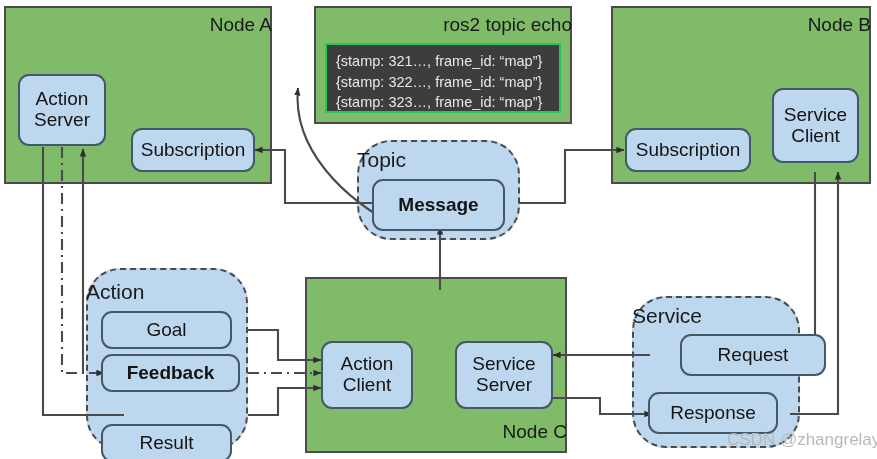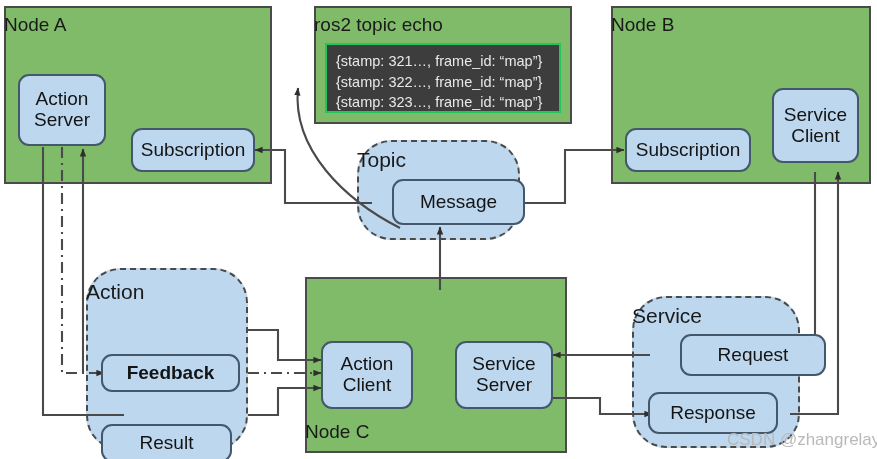--- a/index.html
+++ b/index.html
@@ -25,21 +25,21 @@
   .node-box {
     position: absolute;
     background: #7FBB69;
     border: 2px solid #4a4a4a;
     box-sizing: border-box;
   }
   .node-title {
     position: absolute;
     left: 0;
     width: 100%;
-    text-align: left;
+    text-align: right;
     font-size: 19px;
     color: #1a1a1a;
   }
   .group-box {
     position: absolute;
     background: #BDD7EE;
     border: 2px dashed #4a4a4a;
     border-radius: 34px;
     box-sizing: border-box;
   }
@@ -161,29 +161,30 @@
   <div class="chip" style="left:18px; top:74px; width:88px; height:72px;">Action
 Server</div>
 
   <div class="chip" style="left:131px; top:128px; width:124px; height:44px;">Subscription</div>
 
   <div class="chip" style="left:625px; top:128px; width:126px; height:44px;">Subscription</div>
 
   <div class="chip" style="left:772px; top:88px; width:87px; height:75px;">Service
 Client</div>
 
-  <div class="chip" style="left:392px; top:179px; width:133px; height:46px;">Message</div>
+  <div class="chip" style="left:372px; top:179px; width:133px; height:52px;font-weight:bold;">Message</div>
 
 
   <div class="chip" style="left:321px; top:341px; width:92px; height:68px;">Action
 Client</div>
 
   <div class="chip" style="left:455px; top:341px; width:98px; height:68px;">Service
 Server</div>
 
+  <div class="chip" style="left:101px; top:311px; width:131px; height:38px;">Goal</div>
   <div class="chip" style="left:101px; top:354px; width:139px; height:38px;font-weight:bold;">Feedback</div>
   <div class="chip" style="left:101px; top:396px; width:131px; height:38px;margin-top:28px;">Result</div>
 
   <div class="chip" style="left:680px; top:334px; width:146px; height:42px;">Request</div>
   <div class="chip" style="left:648px; top:392px; width:130px; height:42px;">Response</div>
 
   <div class="watermark" style="left:727px; top:430px;">CSDN @zhangrelay</div>
 
 </div>
 

